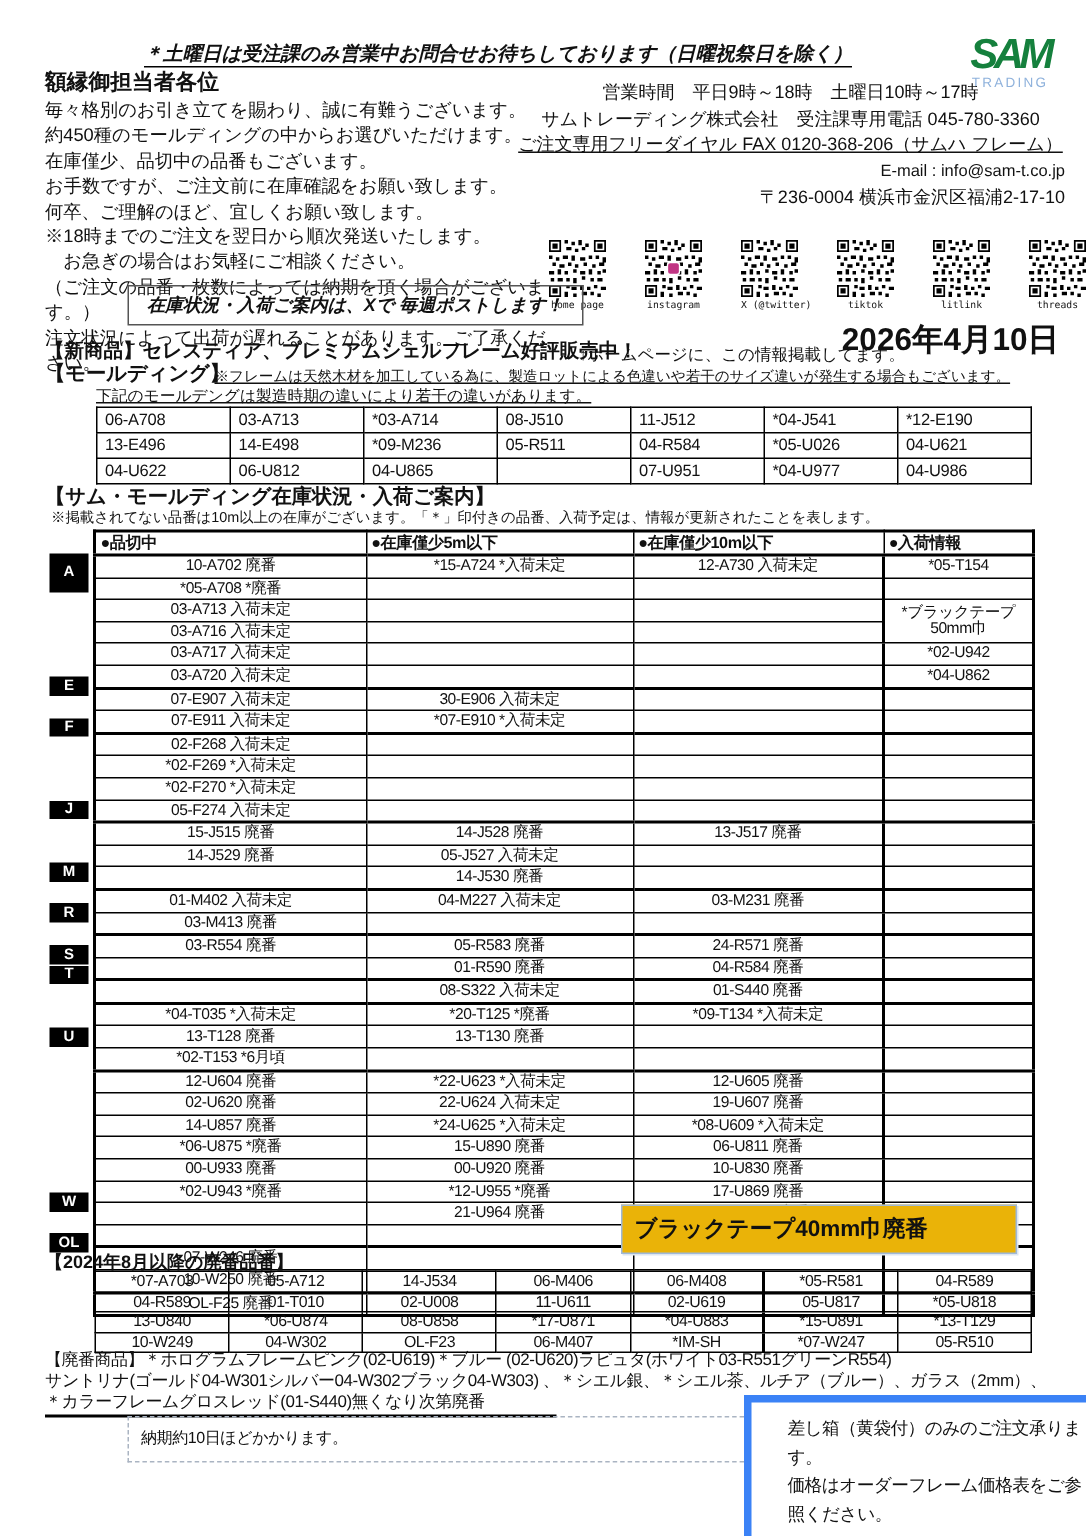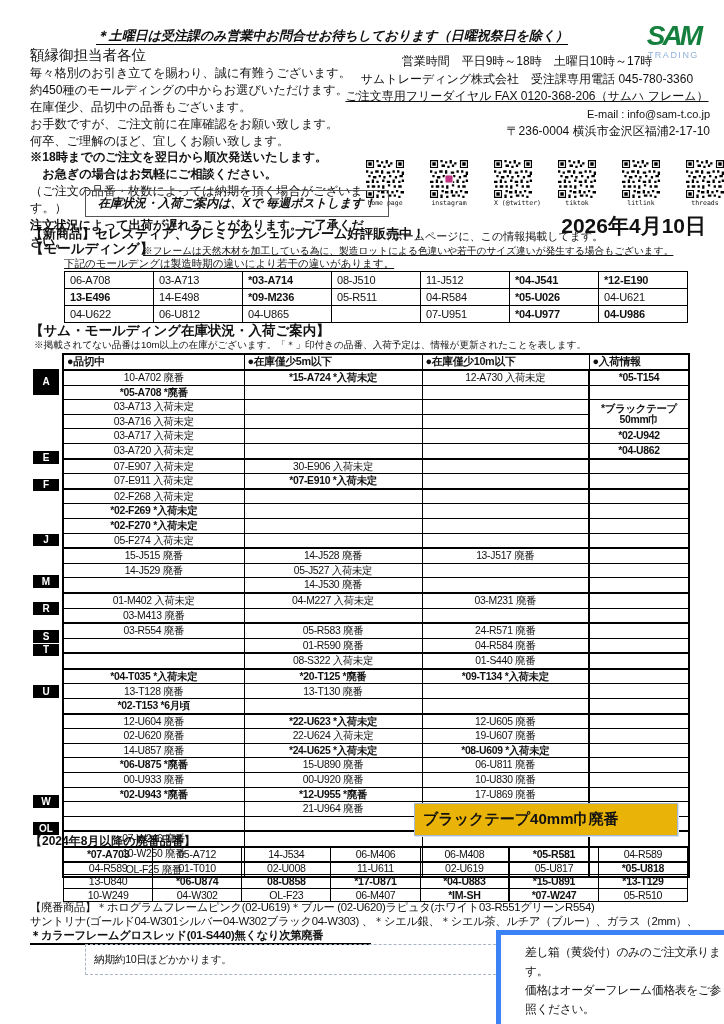--- a/index.html
+++ b/index.html
@@ -1,30 +1,30 @@
 <!DOCTYPE html>
 <html><head>
 <meta charset="utf-8">
 <style>
   html,body{margin:0;padding:0;background:#fff}
   .page{position:relative;width:724px;height:1024px;background:#fff;color:#111;
         font-family:"Liberation Sans",sans-serif;overflow:hidden}
-  .b{font-weight:bold}
+  .b{font-weight:normal}
   .ul{display:inline-block;border-bottom:2.5px solid #000;padding-right:48px}
   
   #top-notice{position:absolute;top:27px;left:0;width:664px;text-align:center;
     font-size:13px;font-weight:bold;font-style:italic}
   #top-notice span{border-bottom:1.5px solid #000;padding-bottom:1px}
   
   #logo{position:absolute;top:22px;right:24px;text-align:center;line-height:1}
   .logo-sam{font-size:28px;font-weight:900;font-style:italic;letter-spacing:-3px}
   .logo-trading{font-size:9px;letter-spacing:1.5px;margin-top:1px}
   
   #greeting{position:absolute;top:47px;left:30px;width:345px;font-size:12.2px;line-height:16.9px}
-  .greet-title{font-size:14.5px;font-weight:normal;margin-bottom:1px}
+  .greet-title{font-size:14.5px;font-weight:bold;margin-bottom:1px}
   
   #contact{position:absolute;top:53px;left:340px;width:374px;font-size:12px;line-height:17.6px;text-align:center}
   #contact .u{text-decoration:underline}
   #contact .r{text-align:right;padding-right:4px}
   #contact .e{font-size:11px}
   
   #qr-row{position:absolute;top:160px;left:366px;display:flex;gap:26px}
   .qr{width:38px;text-align:center}
   .qr svg{width:38px;height:38px;display:block}
   .qr-label{font-size:6.5px;font-family:"DejaVu Sans Mono",monospace;margin-top:1px;white-space:nowrap}

